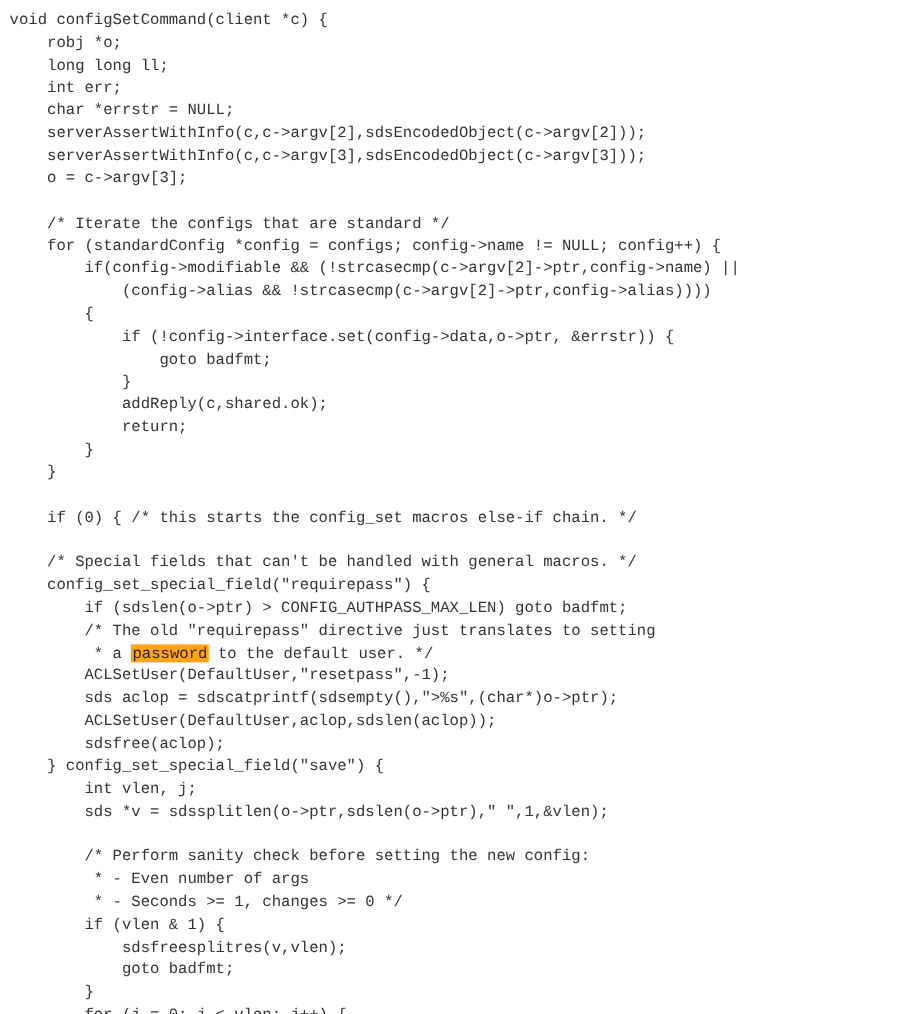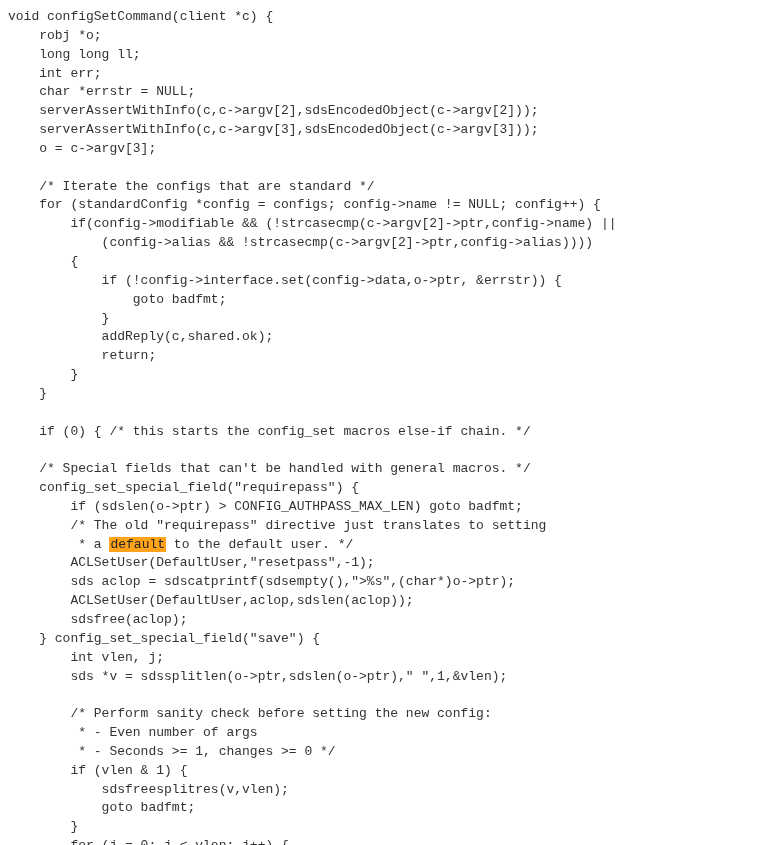--- a/index.html
+++ b/index.html
@@ -47,21 +47,21 @@
             return;
         }
     }
 
     if (0) { /* this starts the config_set macros else-if chain. */
 
     /* Special fields that can't be handled with general macros. */
     config_set_special_field("requirepass") {
         if (sdslen(o-&gt;ptr) &gt; CONFIG_AUTHPASS_MAX_LEN) goto badfmt;
         /* The old "requirepass" directive just translates to setting
-         * a <span class="highlight">default</span> to the default user. */
+         * a <span class="highlight">password</span> to the default user. */
         ACLSetUser(DefaultUser,"resetpass",-1);
         sds aclop = sdscatprintf(sdsempty(),"&gt;%s",(char*)o-&gt;ptr);
         ACLSetUser(DefaultUser,aclop,sdslen(aclop));
         sdsfree(aclop);
     } config_set_special_field("save") {
         int vlen, j;
         sds *v = sdssplitlen(o-&gt;ptr,sdslen(o-&gt;ptr)," ",1,&amp;vlen);
 
         /* Perform sanity check before setting the new config:
          * - Even number of args

